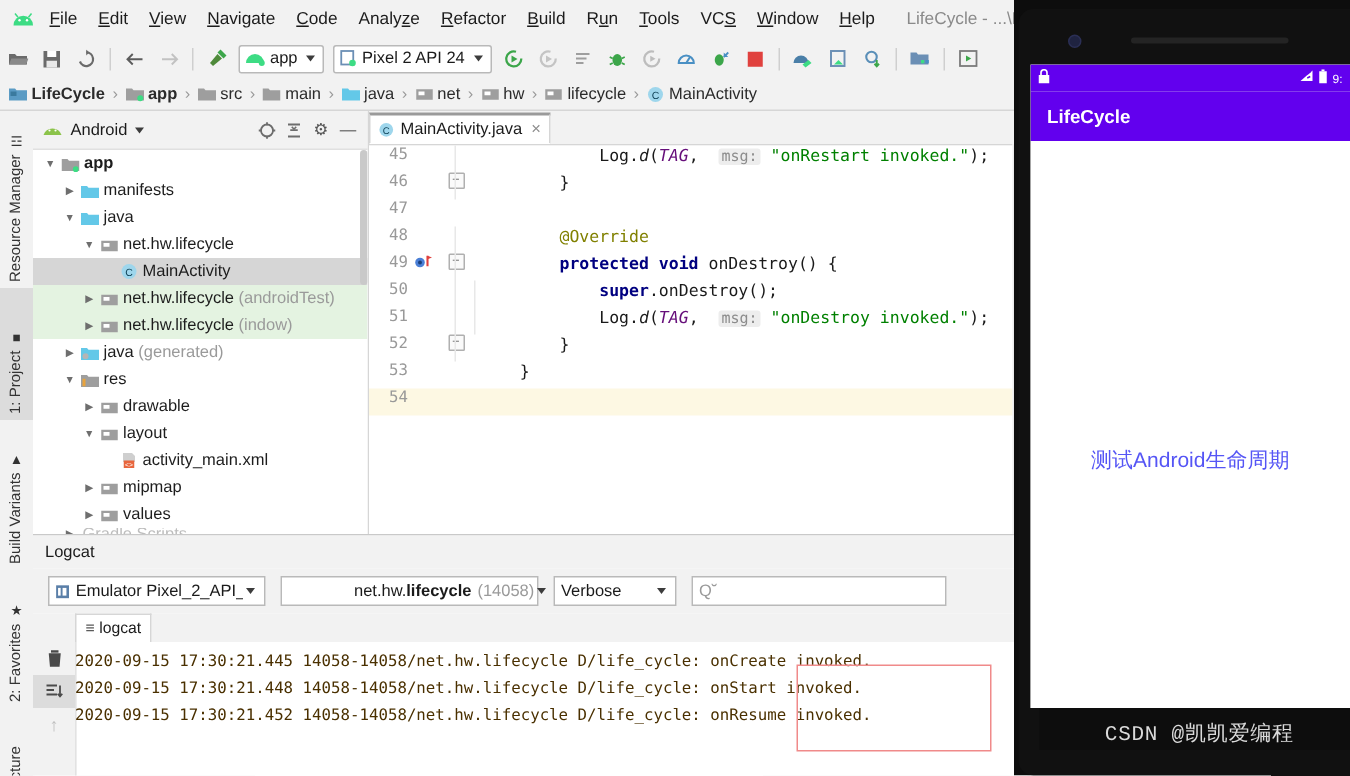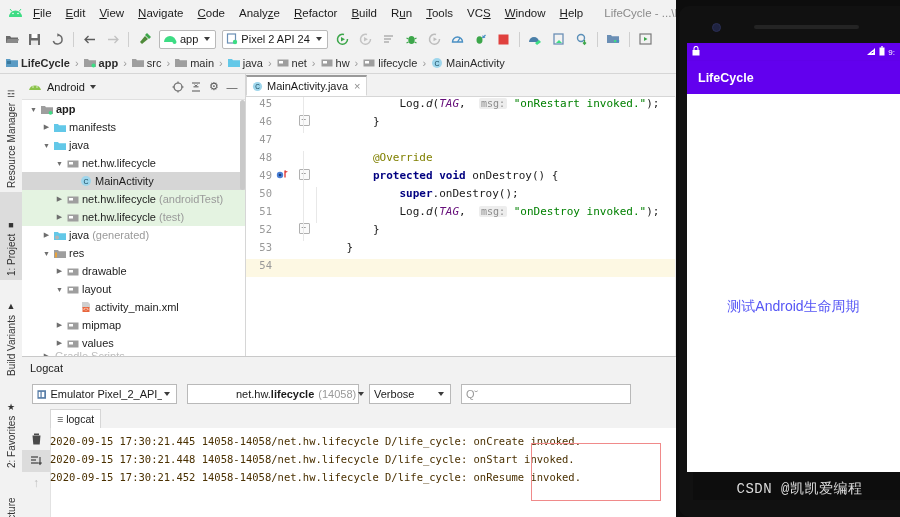--- a/index.html
+++ b/index.html
@@ -497,21 +497,21 @@
         <div class="trow green">
           <span style="width:32px;flex:0 0 auto;"></span>
           <span class="arr">▶</span>
           <span style="display:flex;align-items:center;margin-left:2px;">
             <svg width="12" height="11" viewBox="0 0 12 11">
               <rect x="0.5" y="2.5" width="11" height="7" fill="#9e9e9e"></rect>
               <rect x="2" y="4" width="4" height="2.5" fill="#fff"></rect>
             </svg>
           </span>
           <span class="tlabel">net.hw.lifecycle</span>
-          <span class="tdim">(test)</span>
+          <span class="tdim">(indow)</span>
         </div>
         <div class="trow">
           <span style="width:19px;flex:0 0 auto;"></span>
           <span class="arr">▶</span>
           <span style="display:flex;align-items:center;margin-left:2px;">
             <svg width="12" height="11" viewBox="0 0 12 11">
               <path d="M0 2h4l1 1.2h7V10H0z" fill="#63c8e8"></path>
               <circle cx="3" cy="7.5" r="2" fill="#b5b5b5"></circle>
             </svg>
           </span>

